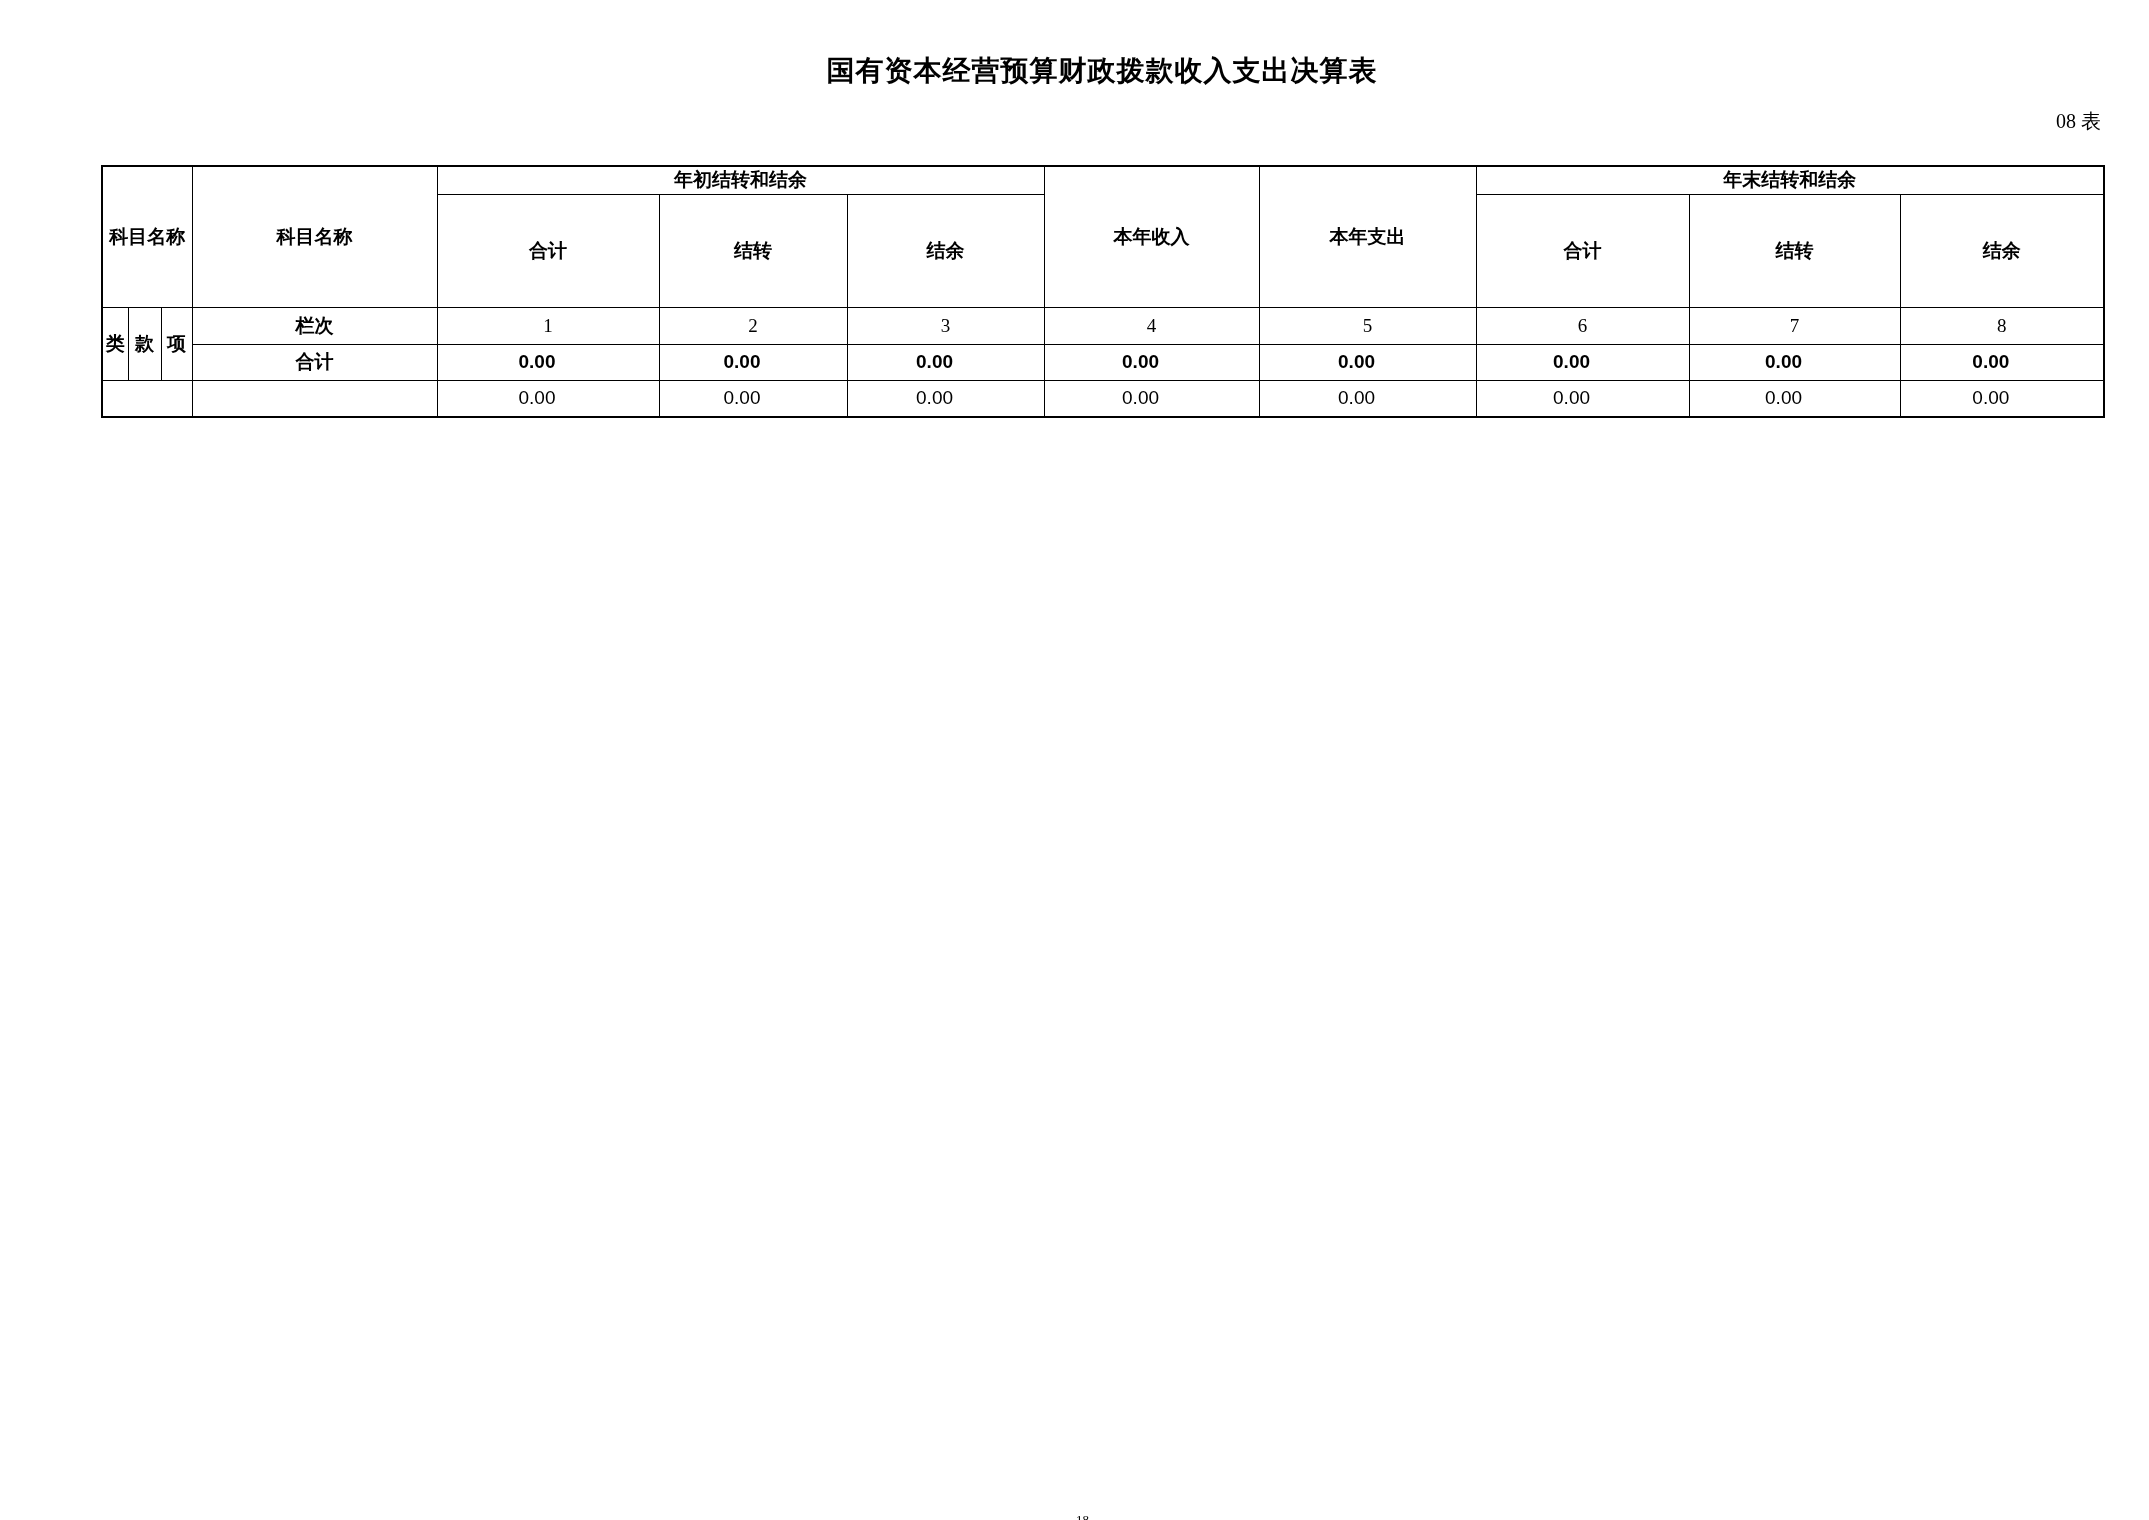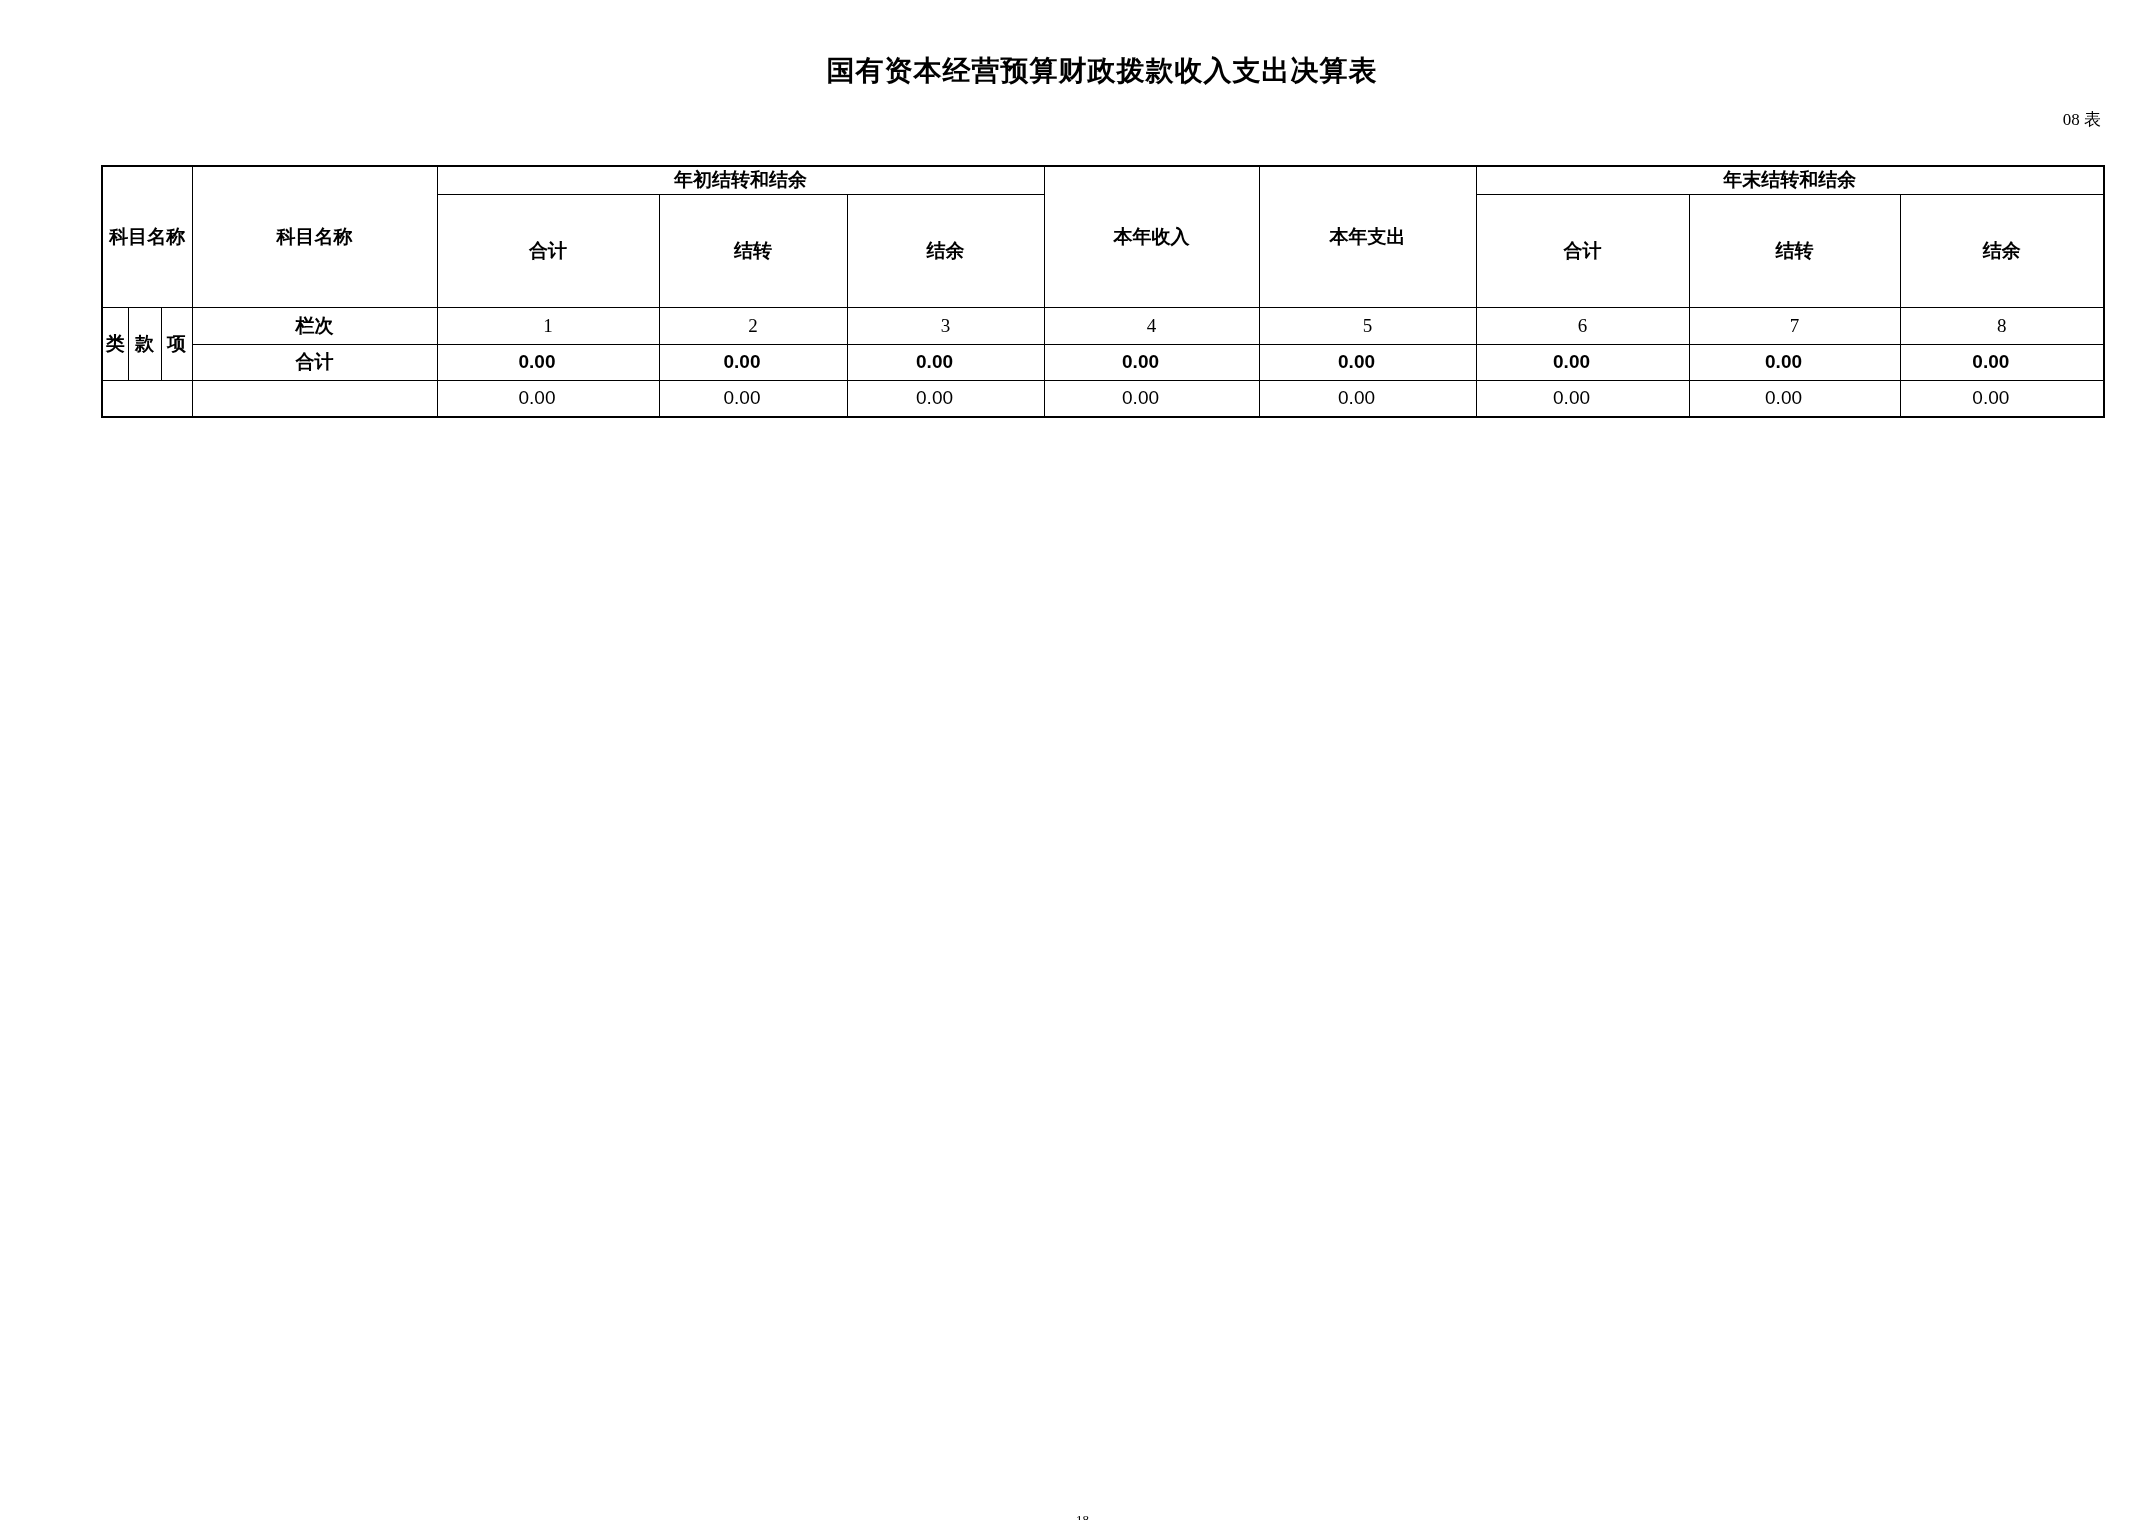--- a/index.html
+++ b/index.html
@@ -22,21 +22,21 @@
     top: 52px;
     text-align: center;
     font-family: "Liberation Sans", "DejaVu Sans", sans-serif;
     font-weight: 700;
     font-size: 28px;
     letter-spacing: 1px;
   }
   .table-no {
     position: absolute;
     right: 56px; top: 108px;
-    font-size: 17px;
+    font-size: 20px;
     font-family: "Liberation Serif", "DejaVu Serif", serif;
   }
   .unit-line {
     position: absolute;
     left: 100px; right: 56px; top: 134px;
     height: 26px;
     font-size: 19px;
   }
   .unit-left { position: absolute; left: 0; top: 0; }
   .unit-right { position: absolute; right: 0; top: 0; }

